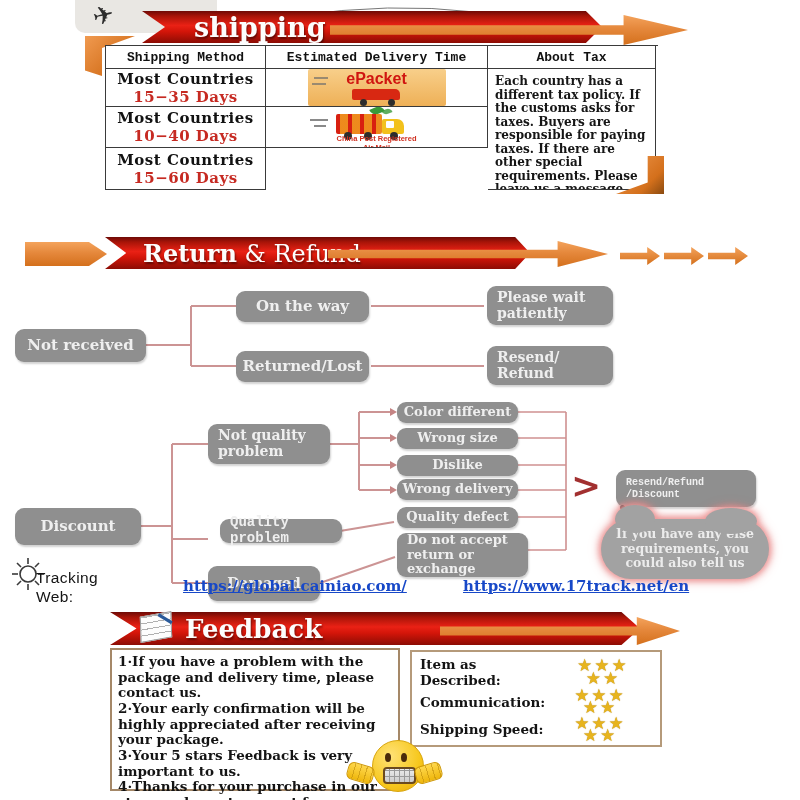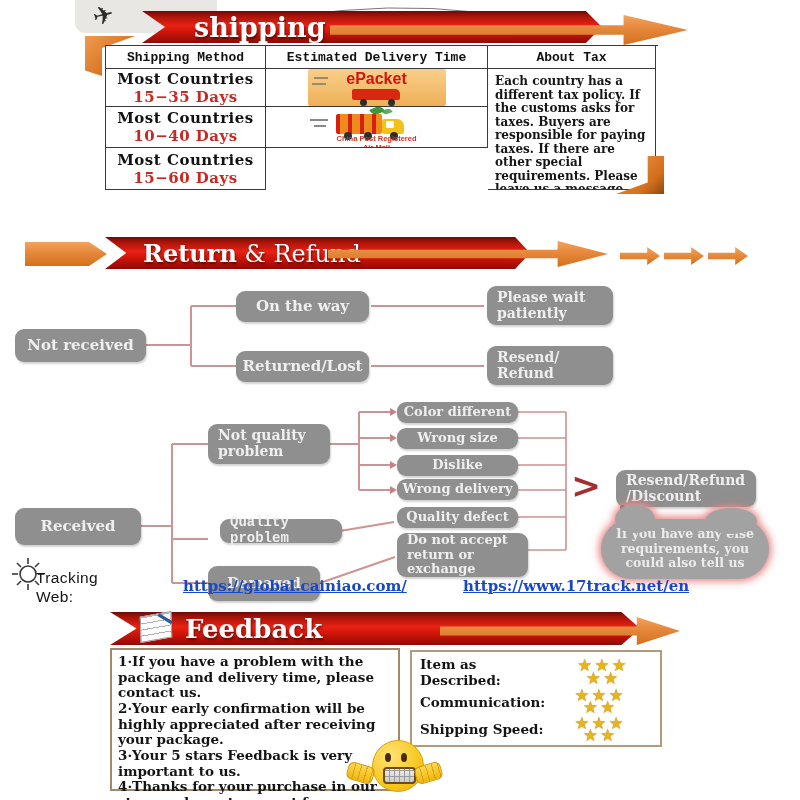--- a/index.html
+++ b/index.html
@@ -88,21 +88,21 @@
   #nb-returned{left:236px;top:351px;width:133px;height:31px;}
   #nb-pleasewait{left:487px;top:286px;width:116px;height:39px;font-size:14px;}
   #nb-resend{left:487px;top:346px;width:116px;height:39px;font-size:14px;}
   #rb-received{left:15px;top:508px;width:126px;height:37px;}
   #rb-notquality{left:208px;top:424px;width:112px;height:40px;font-size:14px;}
   #rb-quality{left:220px;top:519px;width:112px;height:24px;font-size:14px;font-family:Liberation Mono, monospace;}
   #rb-damaged{left:208px;top:566px;width:112px;height:35px;font-size:14px;text-align:right;}
   .leafbox{left:397px;width:121px;height:21px;font-size:13px;}
   #leaf-0{top:402px;}#leaf-1{top:428px;}#leaf-2{top:455px;}#leaf-3{top:479px;}#leaf-4{top:507px;}
   #leaf-5{top:533px;height:44px;font-size:13px;}
-  #rb-result{left:616px;top:470px;width:130px;height:37px;font-size:14px;}
+  #rb-result{left:616px;top:470px;width:130px;height:37px;font-size:10px;font-family:Liberation Mono, monospace;}
   #gt-symbol{left:571px;top:464px;font-size:36px;font-weight:bold;color:#a23030;}
 
   
   .cloud{left:601px;top:519px;width:168px;height:60px;background:#a2a2a2;border-radius:30px;
     display:flex;align-items:center;justify-content:center;text-align:center;
     color:#ececec;font-weight:bold;font-size:12.5px;line-height:1.15;padding:2px 6px;box-sizing:border-box;
     filter:drop-shadow(0 0 3px #efa0a0) drop-shadow(0 0 4px #e57a7a);}
   .cloud:before{content:"";position:absolute;left:14px;top:-14px;width:40px;height:28px;
     background:#a2a2a2;border-radius:50%;}
   .cloud:after{content:"";position:absolute;right:12px;top:-11px;width:52px;height:26px;
@@ -265,21 +265,21 @@
   <div class="mini-arrow" style="left:708px;top:247px;"></div>
 
   <div class="fbox" id="nb-notreceived">Not received</div>
   <div class="fbox" id="nb-ontheway">On the way</div>
   <div class="fbox" id="nb-returned">Returned/Lost</div>
   <div class="fbox left-al" id="nb-pleasewait">Please wait
 patiently</div>
   <div class="fbox left-al" id="nb-resend">Resend/
 Refund</div>
 
-  <div class="fbox" id="rb-received">Received</div>
+  <div class="fbox" id="rb-received">Discount</div>
   <div class="fbox left-al" id="rb-notquality">Not quality
 problem</div>
   <div class="fbox left-al" id="rb-quality">Quality
 problem</div>
   <div class="fbox" id="rb-damaged">Damaged</div>
   <div class="fbox leafbox" id="leaf-0">Color different</div>
   <div class="fbox leafbox" id="leaf-1">Wrong size</div>
   <div class="fbox leafbox" id="leaf-2">Dislike</div>
   <div class="fbox leafbox" id="leaf-3">Wrong delivery</div>
   <div class="fbox leafbox" id="leaf-4">Quality defect</div>

